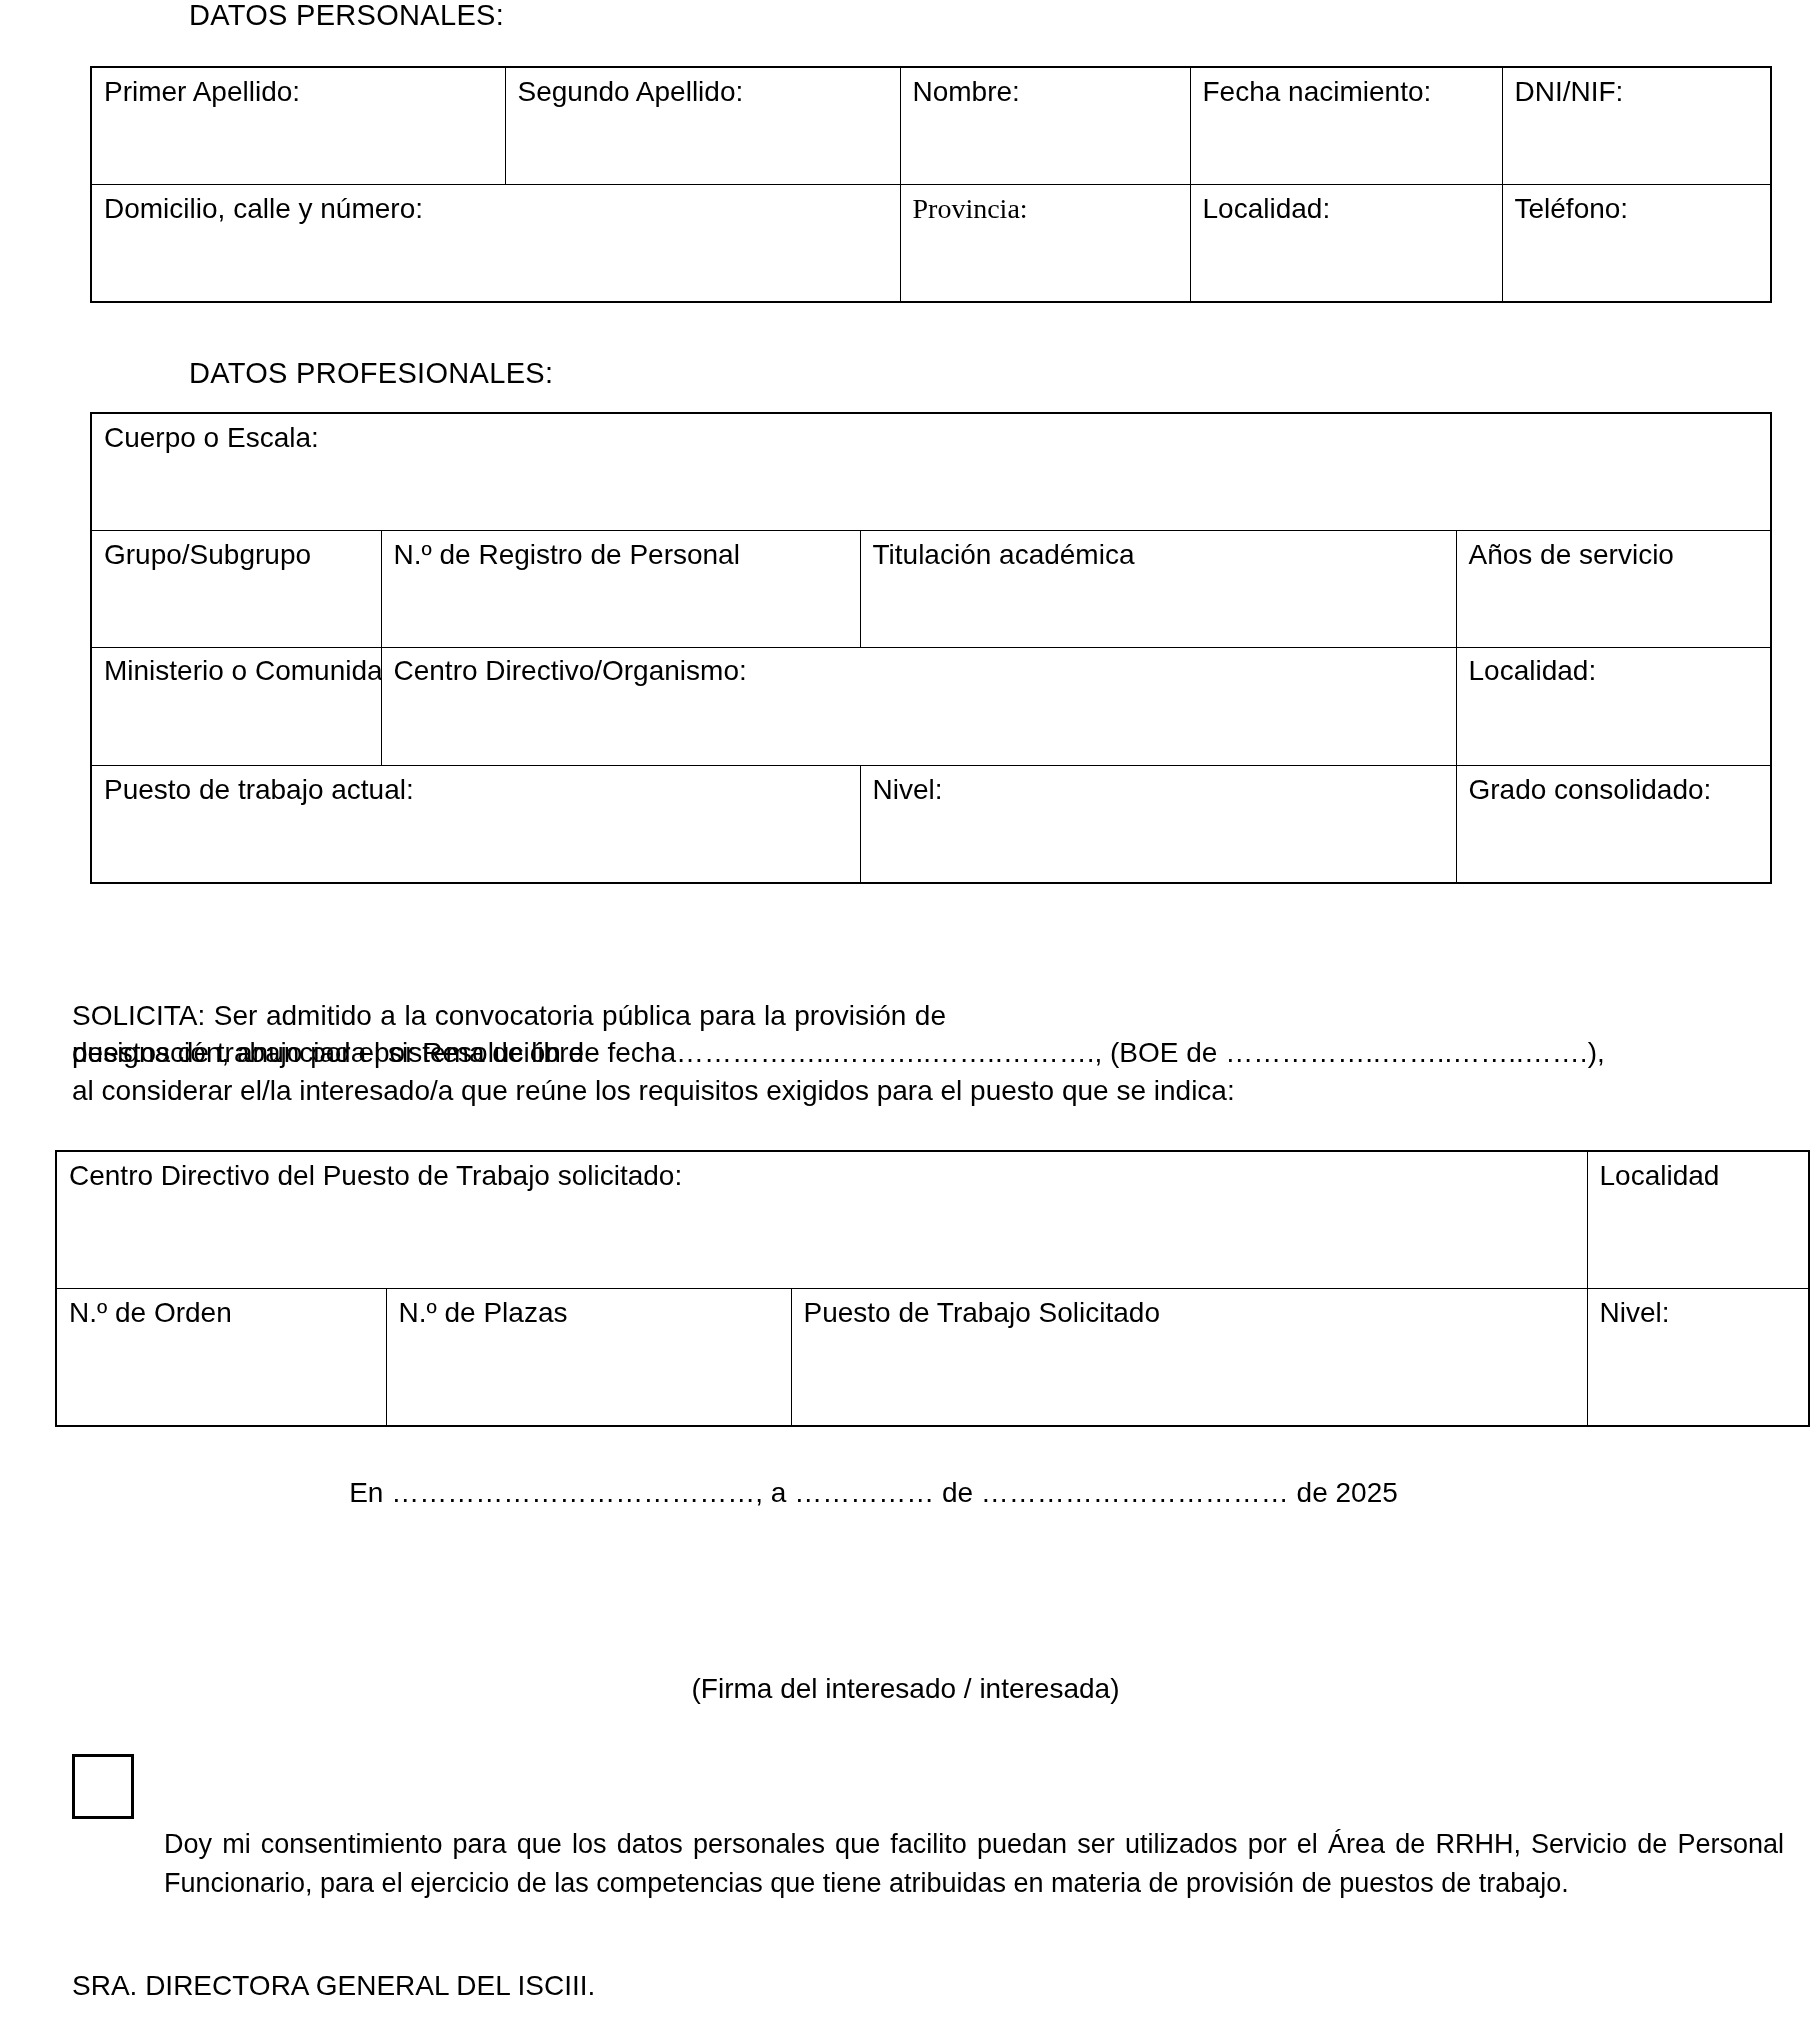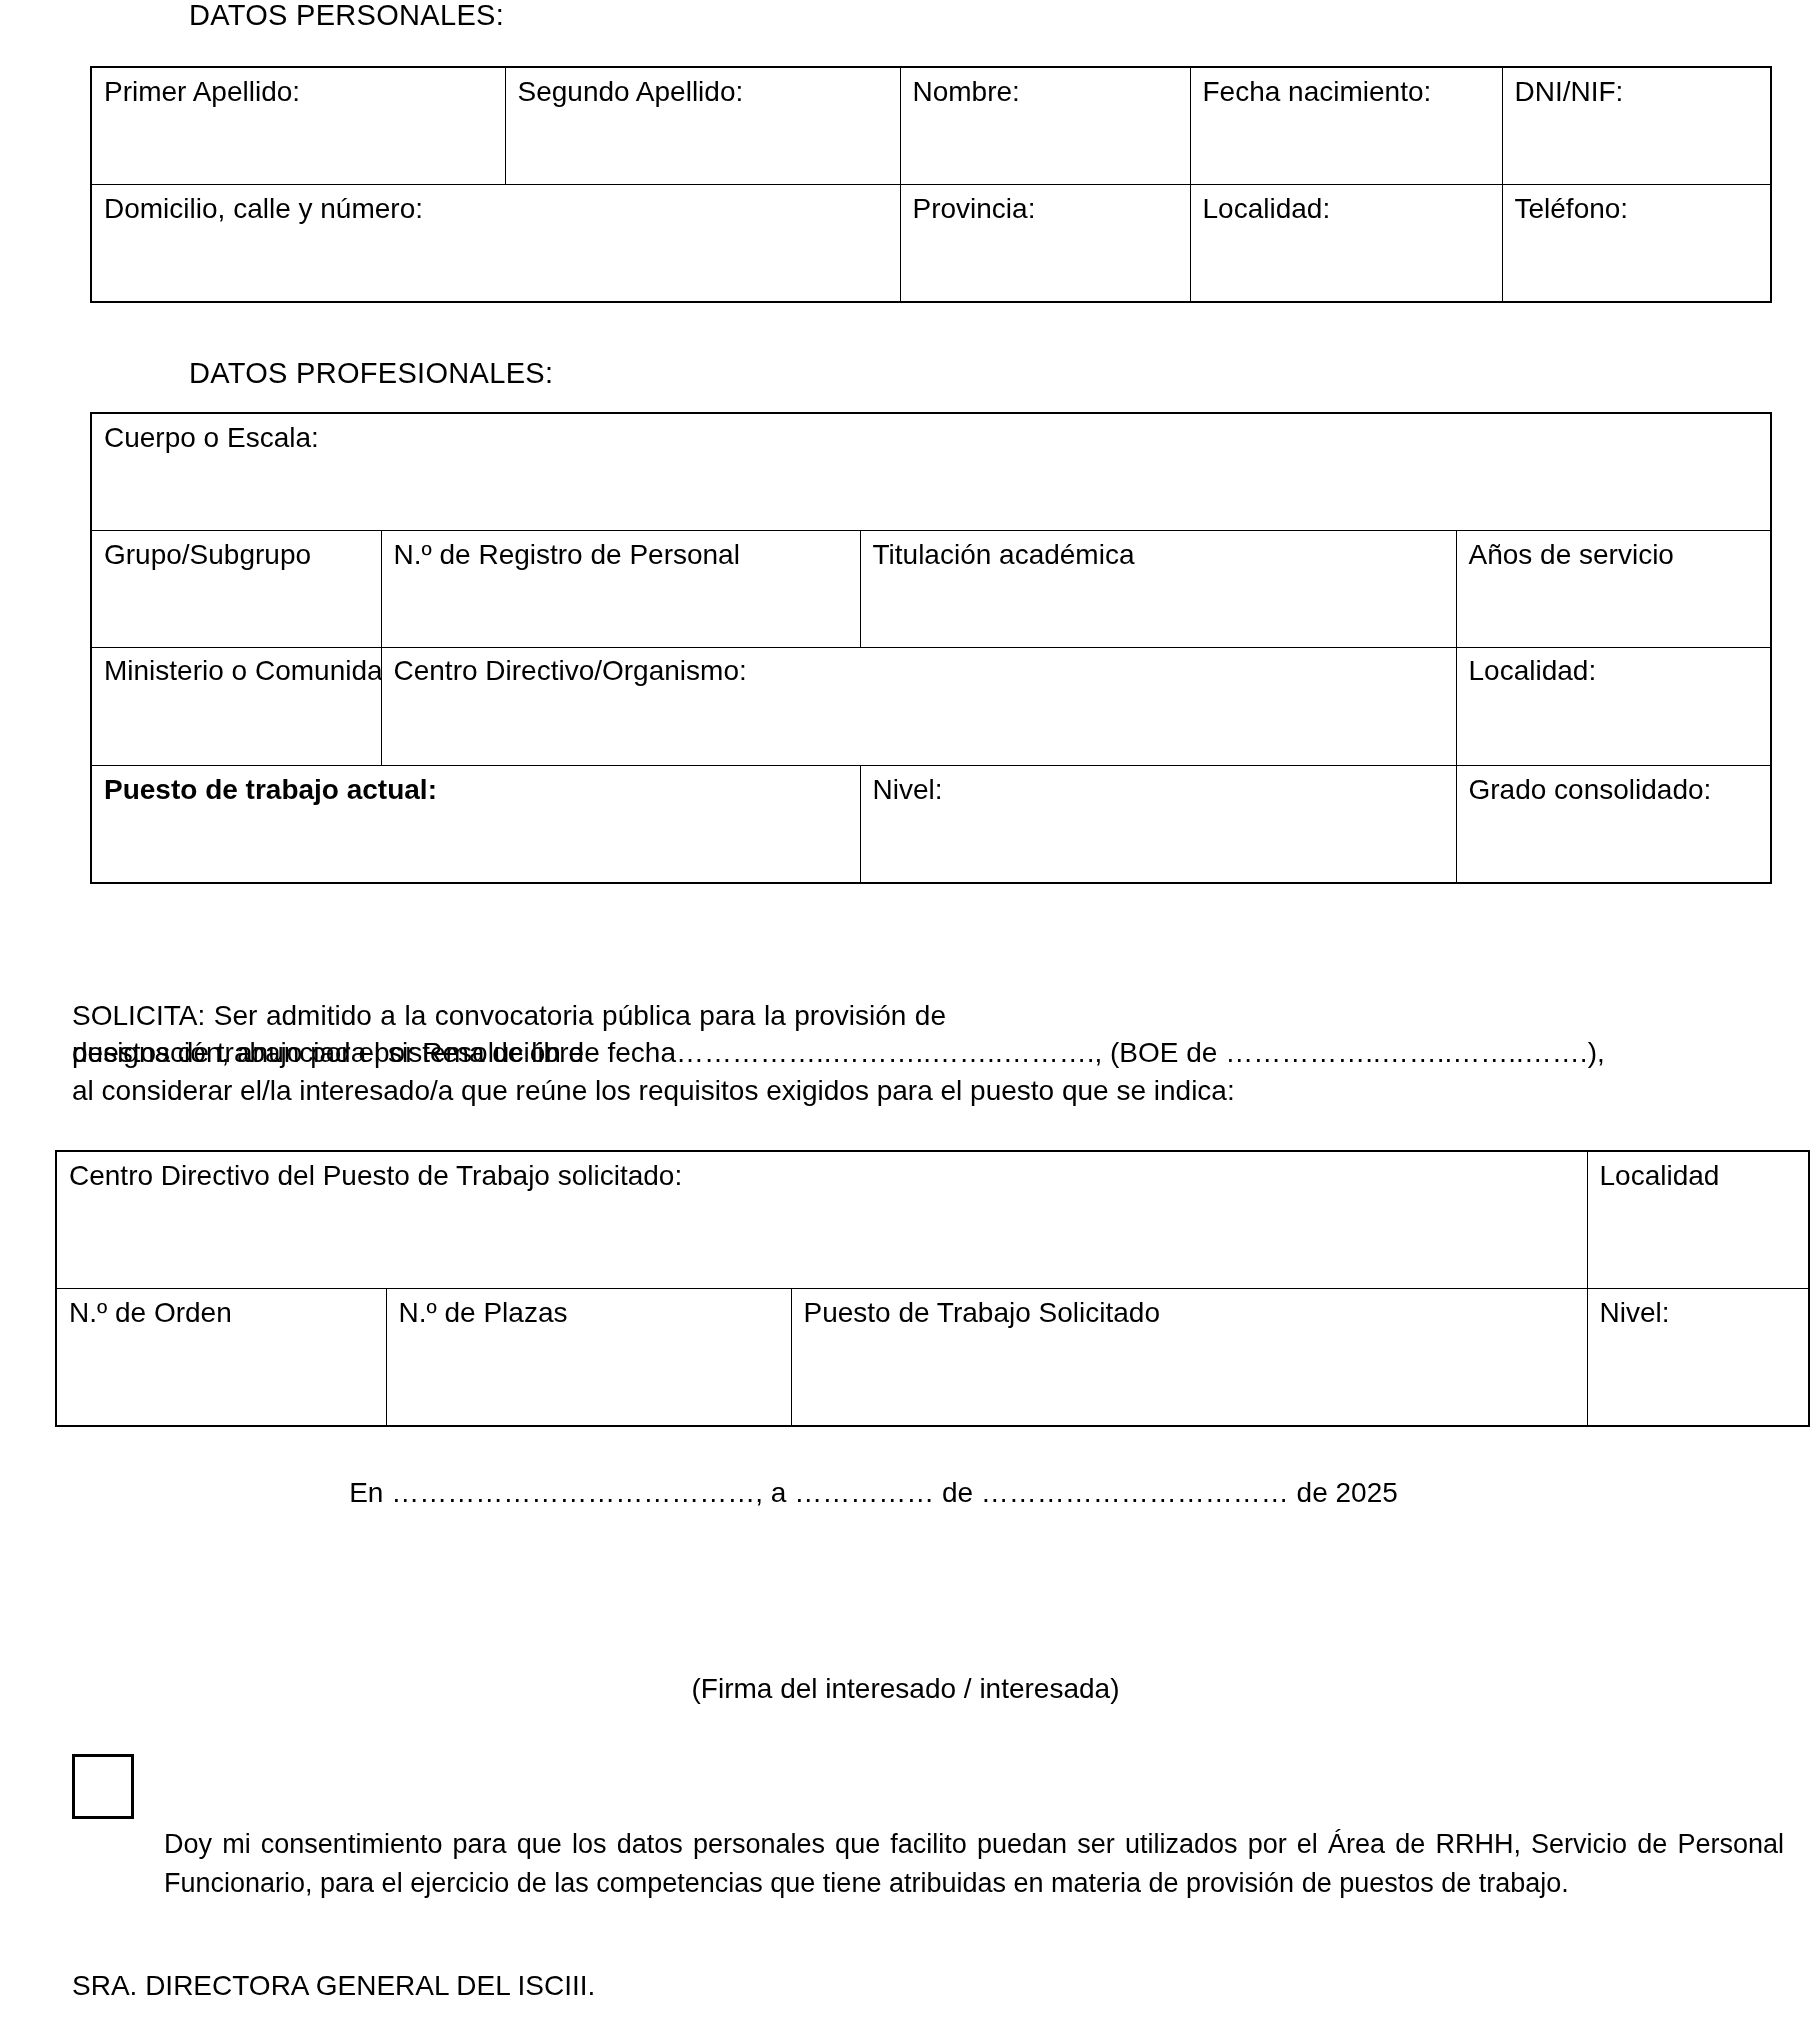--- a/index.html
+++ b/index.html
@@ -127,21 +127,21 @@
           <span>Fecha nacimiento:</span>
         </td>
         <td>
           <span>DNI/NIF:</span>
         </td>
       </tr>
       <tr>
         <td colspan="2" style="height:109px; width:668px;">
           <span>Domicilio, calle y número:</span>
         </td>
-        <td style="width:310px;">
+        <td style="width:310px;font-family:Liberation Serif, serif;">
           <span>Provincia:</span>
         </td>
         <td style="width:324px;">
           <span>Localidad:</span>
         </td>
         <td>
           <span>Teléfono:</span>
         </td>
       </tr>
     </tbody>
@@ -181,21 +181,21 @@
           <span>Ministerio o Comunidad Autónoma:</span>
         </td>
         <td colspan="2" style="width:792px;">
           <span>Centro Directivo/Organismo:</span>
         </td>
         <td>
           <span>Localidad:</span>
         </td>
       </tr>
       <tr>
-        <td colspan="2" style="height:109px; width:1055px;font-weight:bold;">
+        <td colspan="2" style="height:109px; width:1055px;">
           <span>Puesto de trabajo actual:</span>
         </td>
         <td style="width:264px;">
           <span>Nivel:</span>
         </td>
         <td style="width:361px;">
           <span>Grado consolidado:</span>
         </td>
       </tr>
     </tbody>

